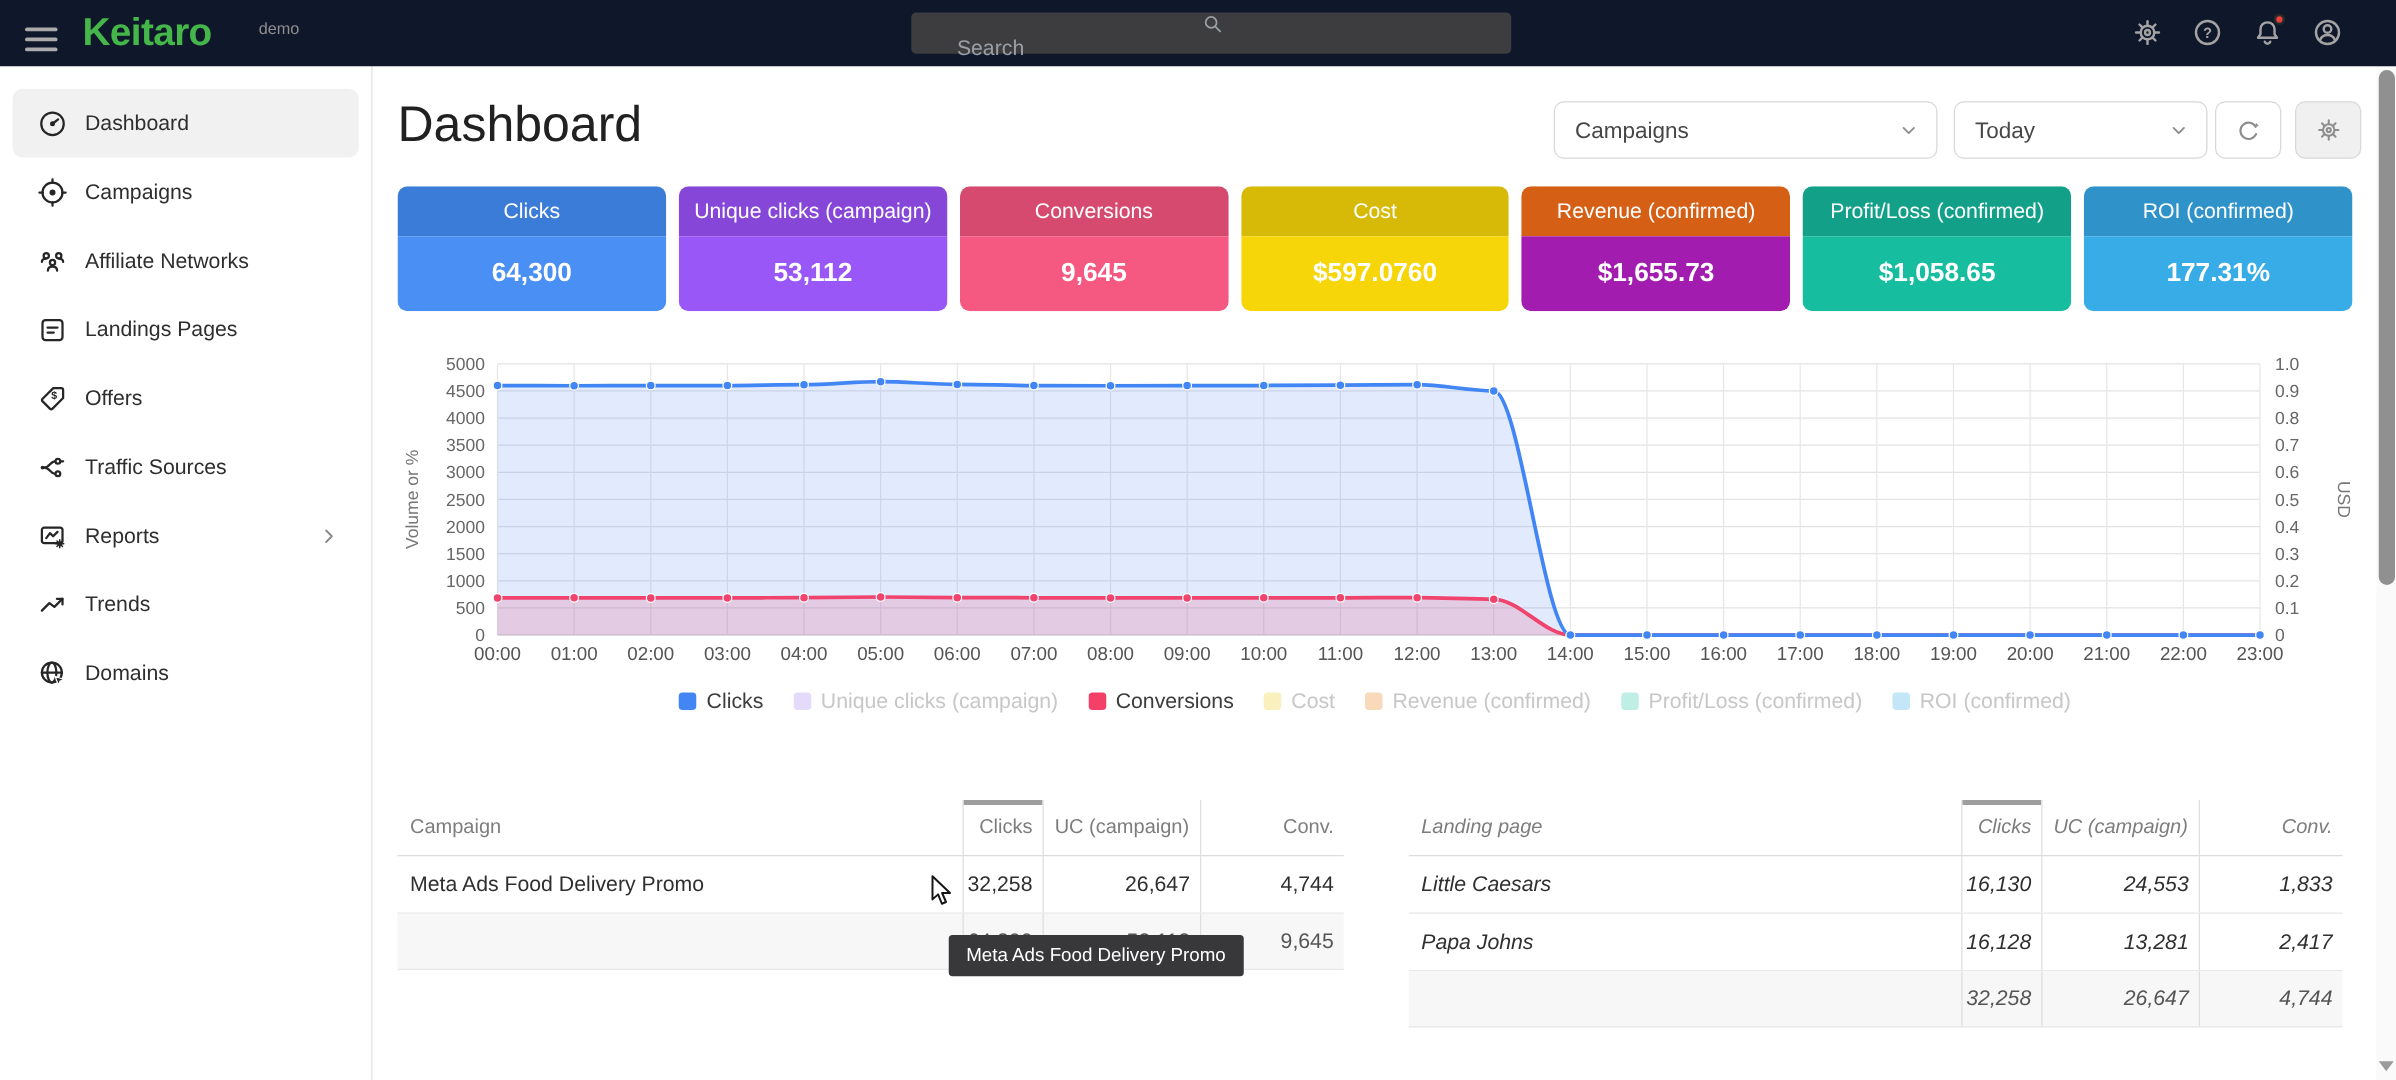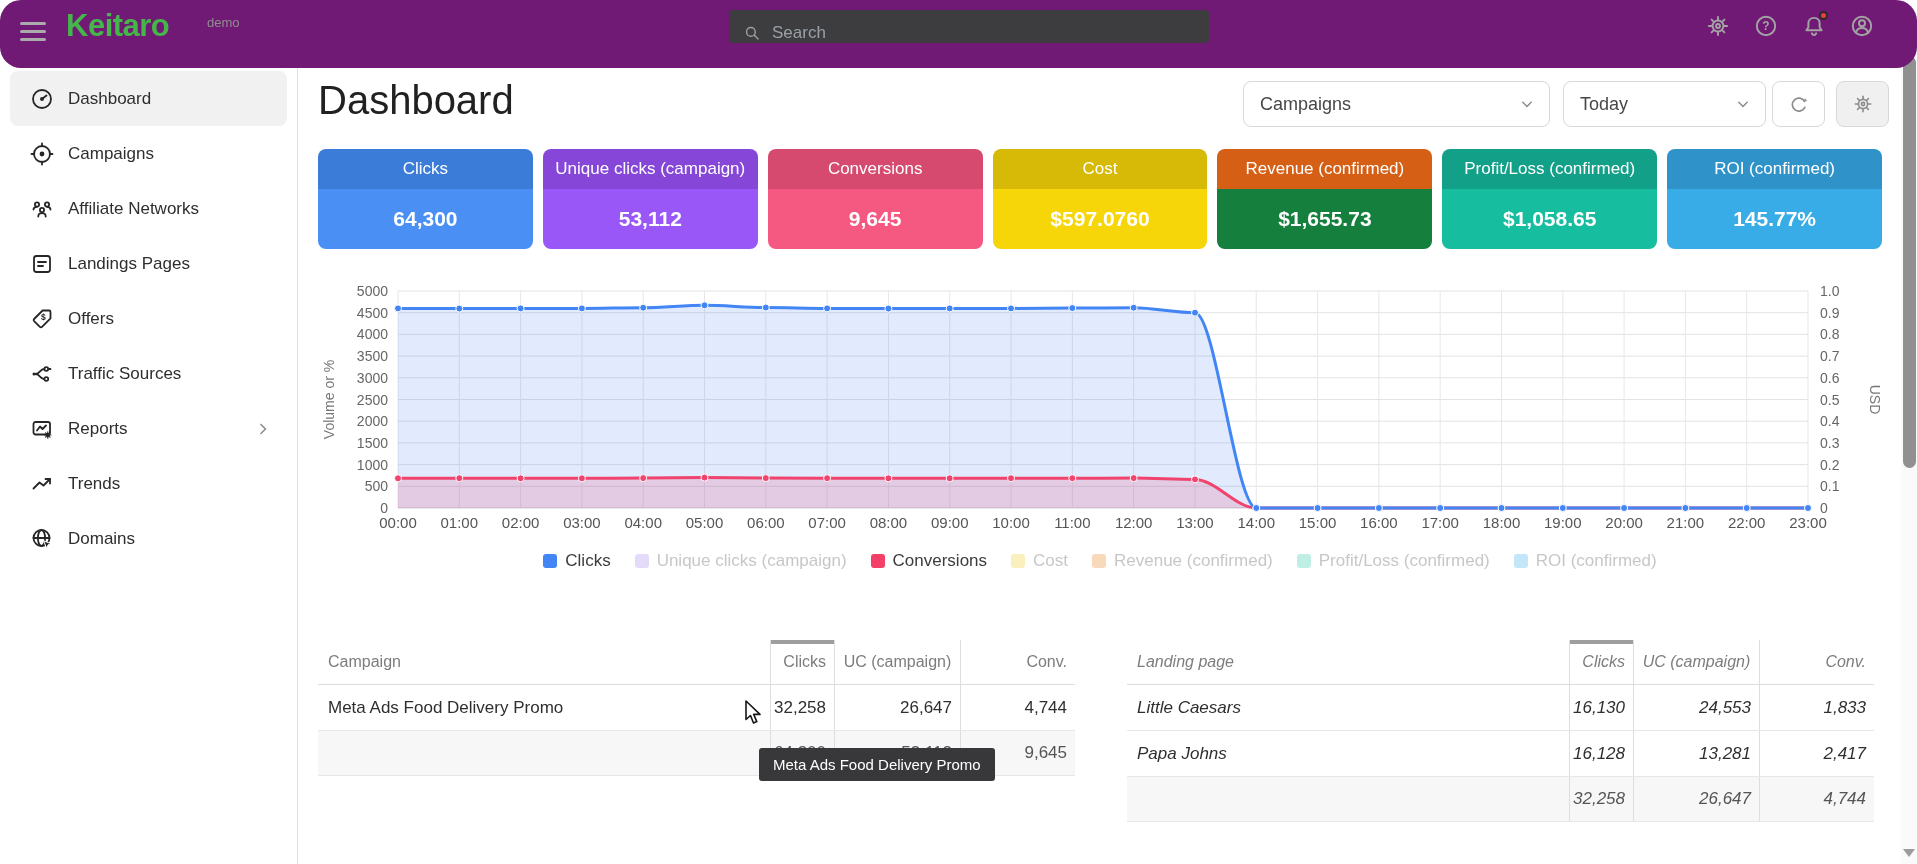--- a/index.html
+++ b/index.html
@@ -1,25 +1,25 @@
 <!DOCTYPE html>
 <html><head>
 <meta charset="utf-8">
 <style>
   * { margin:0; padding:0; box-sizing:border-box; }
   body { font-family:"Liberation Sans", sans-serif; background:#fff; }
   .screen { position:relative; width:1917px; height:864px; overflow:hidden; background:#fff; }
 
   
-  .topbar { position:absolute; left:0; top:0; width:1917px; height:68px; background:#701a75; z-index:30;border-radius:21px; }
+  .topbar { position:absolute; left:0; top:0; width:1917px; height:53px; background:#0f172a; z-index:30; }
   .hamburger { position:absolute; left:20px; top:22px; width:26px; cursor:pointer; }
   .hamburger div { height:2.6px; background:#ababab; border-radius:2px; margin-bottom:5.4px; }
   .logo { position:absolute; left:66px; top:8px; font-size:31px; font-weight:bold; color:#45b649; letter-spacing:-0.5px; }
   .logo-badge { position:absolute; left:207px; top:15px; font-size:13px; color:#8f8f8f; }
-  .search { position:absolute; left:729px; top:10px; width:480px; height:33px; background:#3d3d40; border-radius:4px; display:flex; align-items:flex-end; padding-left:14px; }
+  .search { position:absolute; left:729px; top:10px; width:480px; height:33px; background:#3d3d40; border-radius:4px; display:flex; align-items:center; padding-left:3px;flex-direction:column; }
   .search svg { color:#9aa0a6; }
   .search input { background:transparent; border:none; outline:none; color:#ddd; font-size:17px; margin-left:10px; width:420px; font-family:"Liberation Sans",sans-serif; }
   .search input::placeholder { color:#9aa0a6; }
   .tb-icons { position:absolute; left:1703px; top:8px; display:flex; }
   .tb-icon { position:relative; width:30px; height:36px; margin-right:18px; color:#a3a3a3; display:flex; align-items:center; justify-content:center; cursor:pointer; }
   .tb-badge { position:absolute; right:1px; top:3px; width:9px; height:9px; border-radius:50%; background:#e8413c; border:2px solid #2a2a2c; }
 
   
   .sidebar { position:absolute; left:0; top:53px; width:298px; height:811px; background:#fff; border-right:1px solid #e0e0e0; padding-top:18px; z-index:20; }
   .side-item { height:55px; margin:0 10px; border-radius:8px; display:flex; align-items:center; padding:0 14px 0 20px; cursor:pointer; color:#2e2e2e; }
@@ -276,29 +276,29 @@
       <div class="card">
         <div class="c-head" style="background:#d54a6e">Conversions</div>
     <div class="c-body" style="background:#f55880">9,645</div>
       </div>
       <div class="card">
         <div class="c-head" style="background:#d7b908">Cost</div>
     <div class="c-body" style="background:#f6d509">$597.0760</div>
       </div>
       <div class="card">
         <div class="c-head" style="background:#d55f15">Revenue (confirmed)</div>
-    <div class="c-body" style="background:#15803d">$1,655.73</div>
+    <div class="c-body" style="background:#a21caf">$1,655.73</div>
       </div>
       <div class="card">
         <div class="c-head" style="background:#13a089">Profit/Loss (confirmed)</div>
     <div class="c-body" style="background:#17bd9f">$1,058.65</div>
       </div>
       <div class="card">
         <div class="c-head" style="background:#2f93ca">ROI (confirmed)</div>
-    <div class="c-body" style="background:#38ace6">145.77%</div>
+    <div class="c-body" style="background:#38ace6">177.31%</div>
       </div>
     </div>
 
   <div class="chart-wrap" id="chart"><svg width="1564" height="262" viewBox="0 0 1564 262">
         <line x1="80" y1="15" x2="1490" y2="15" stroke="#e3e3e3"></line>
         <line x1="80" y1="36.7" x2="1490" y2="36.7" stroke="#e3e3e3"></line>
         <line x1="80" y1="58.4" x2="1490" y2="58.4" stroke="#e3e3e3"></line>
         <line x1="80" y1="80.1" x2="1490" y2="80.1" stroke="#e3e3e3"></line>
         <line x1="80" y1="101.8" x2="1490" y2="101.8" stroke="#e3e3e3"></line>
         <line x1="80" y1="123.5" x2="1490" y2="123.5" stroke="#e3e3e3"></line>

